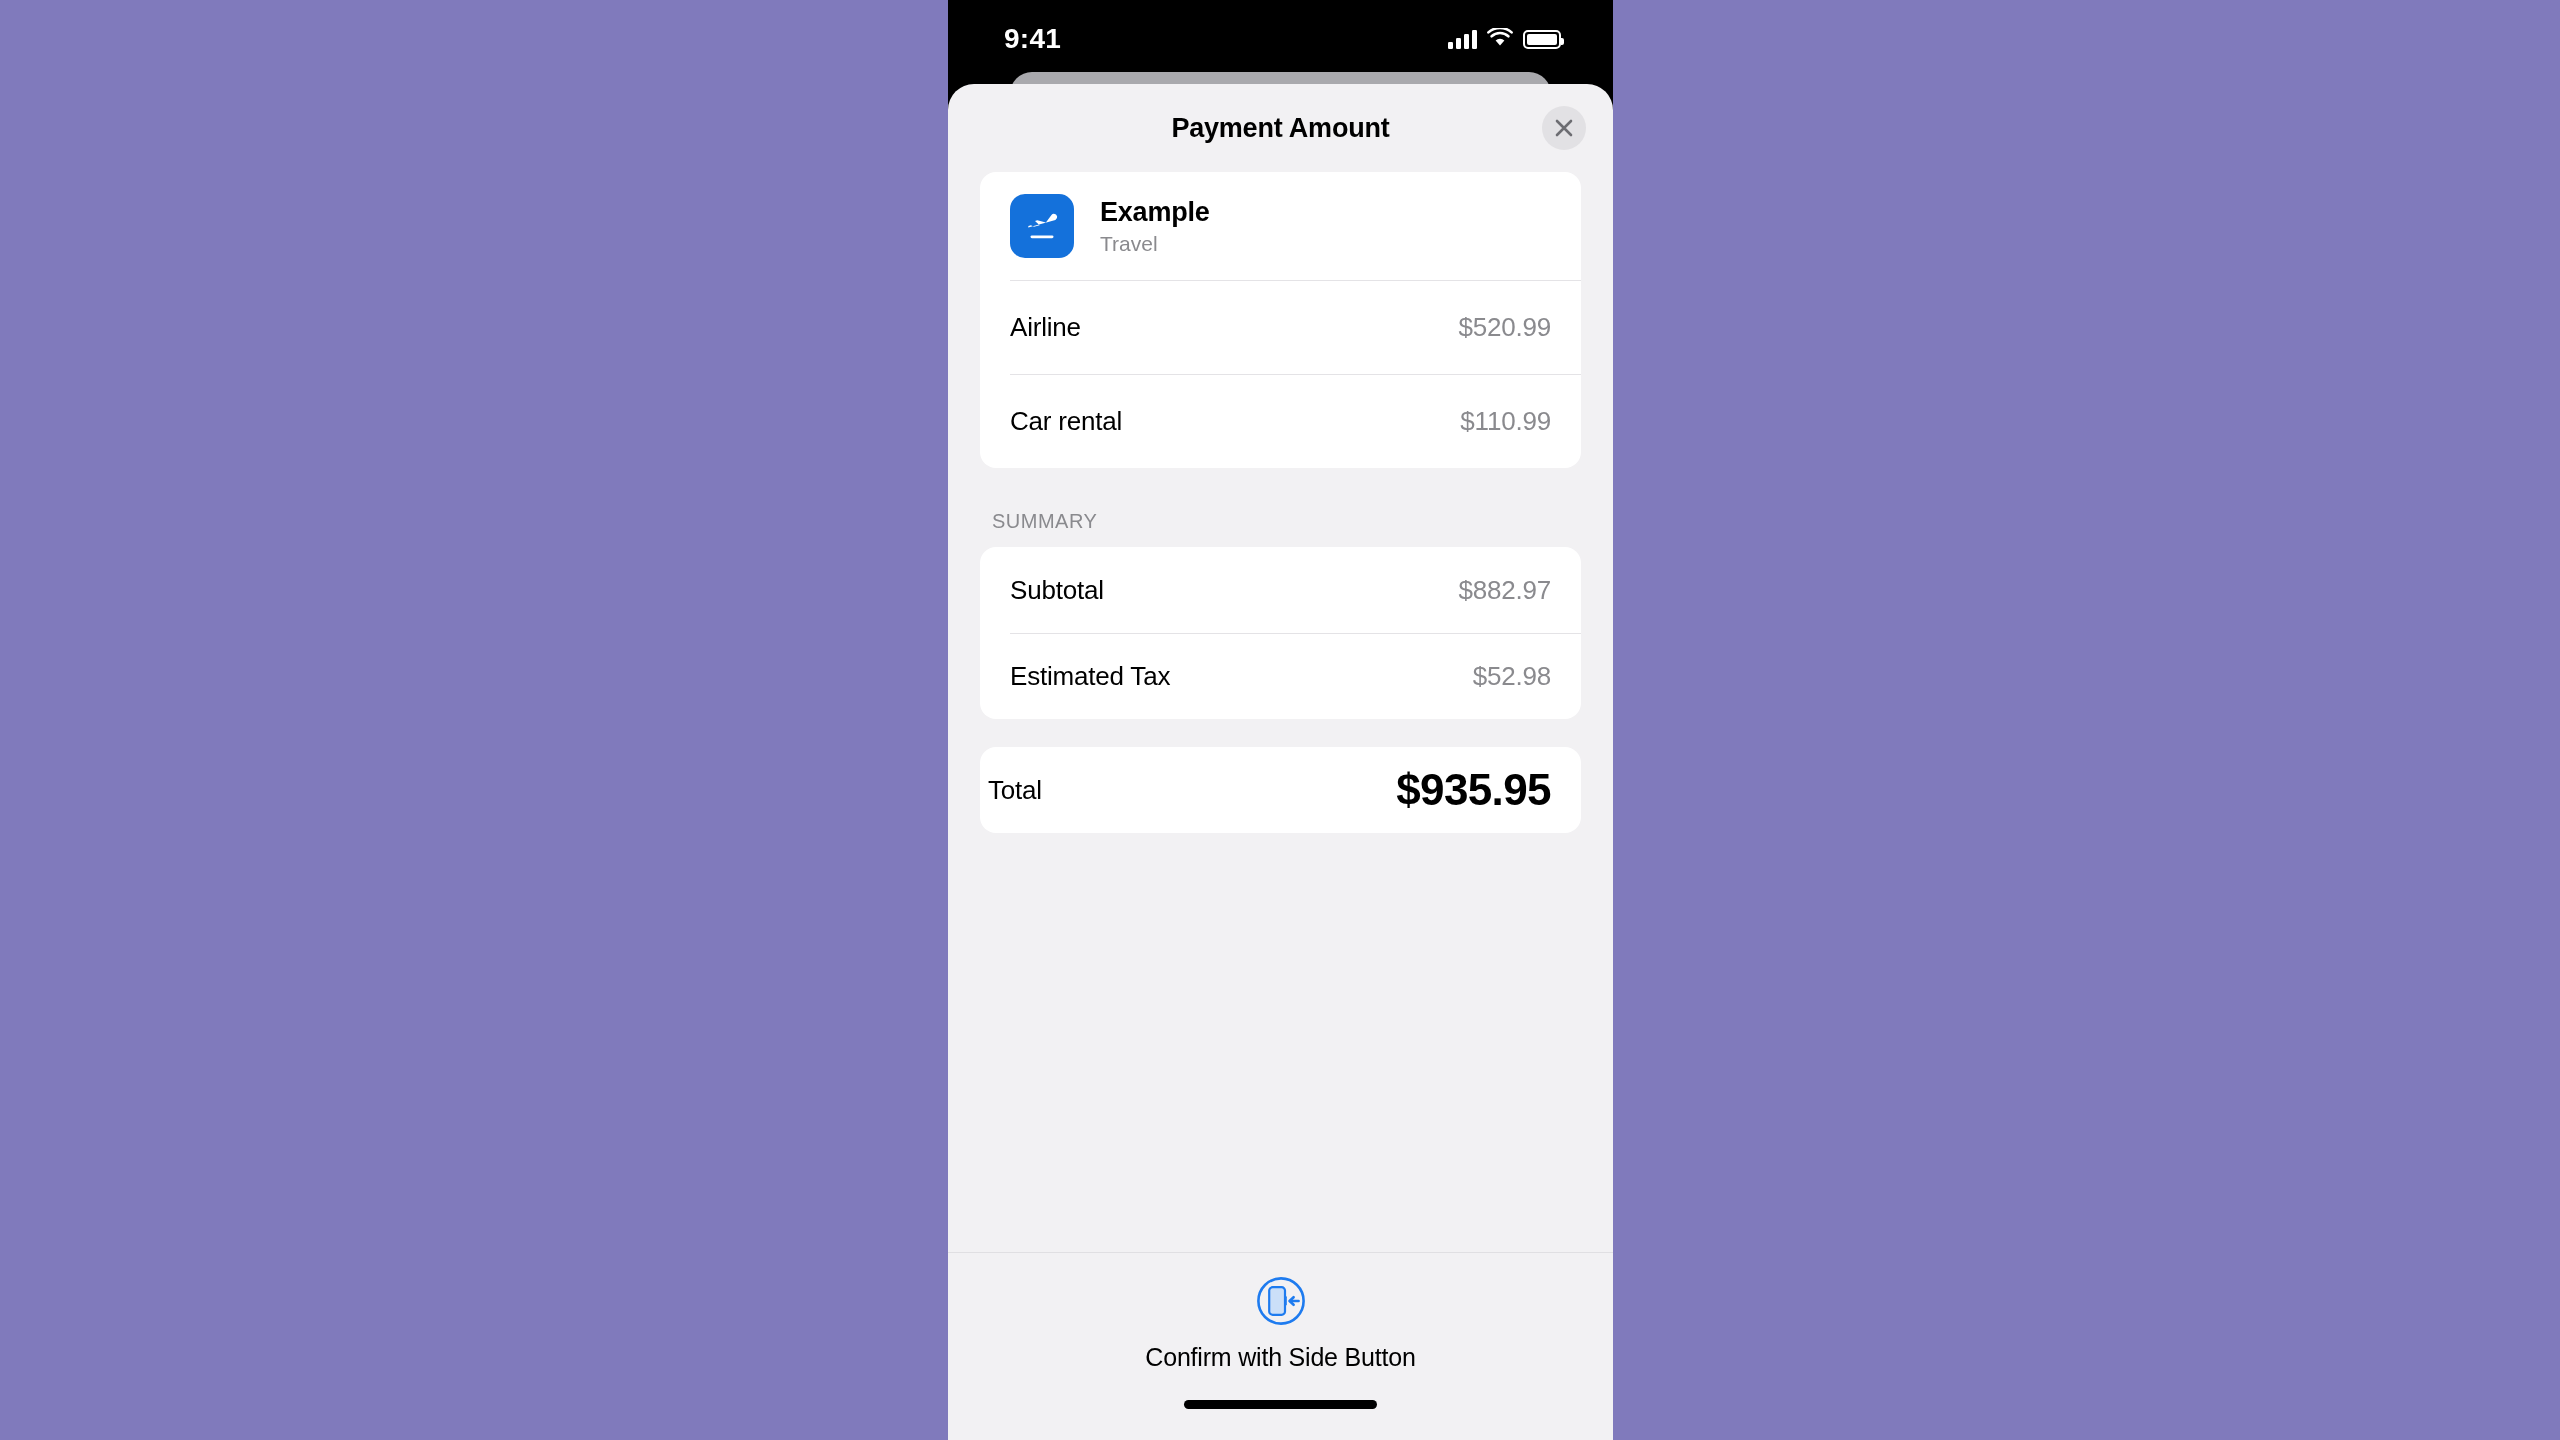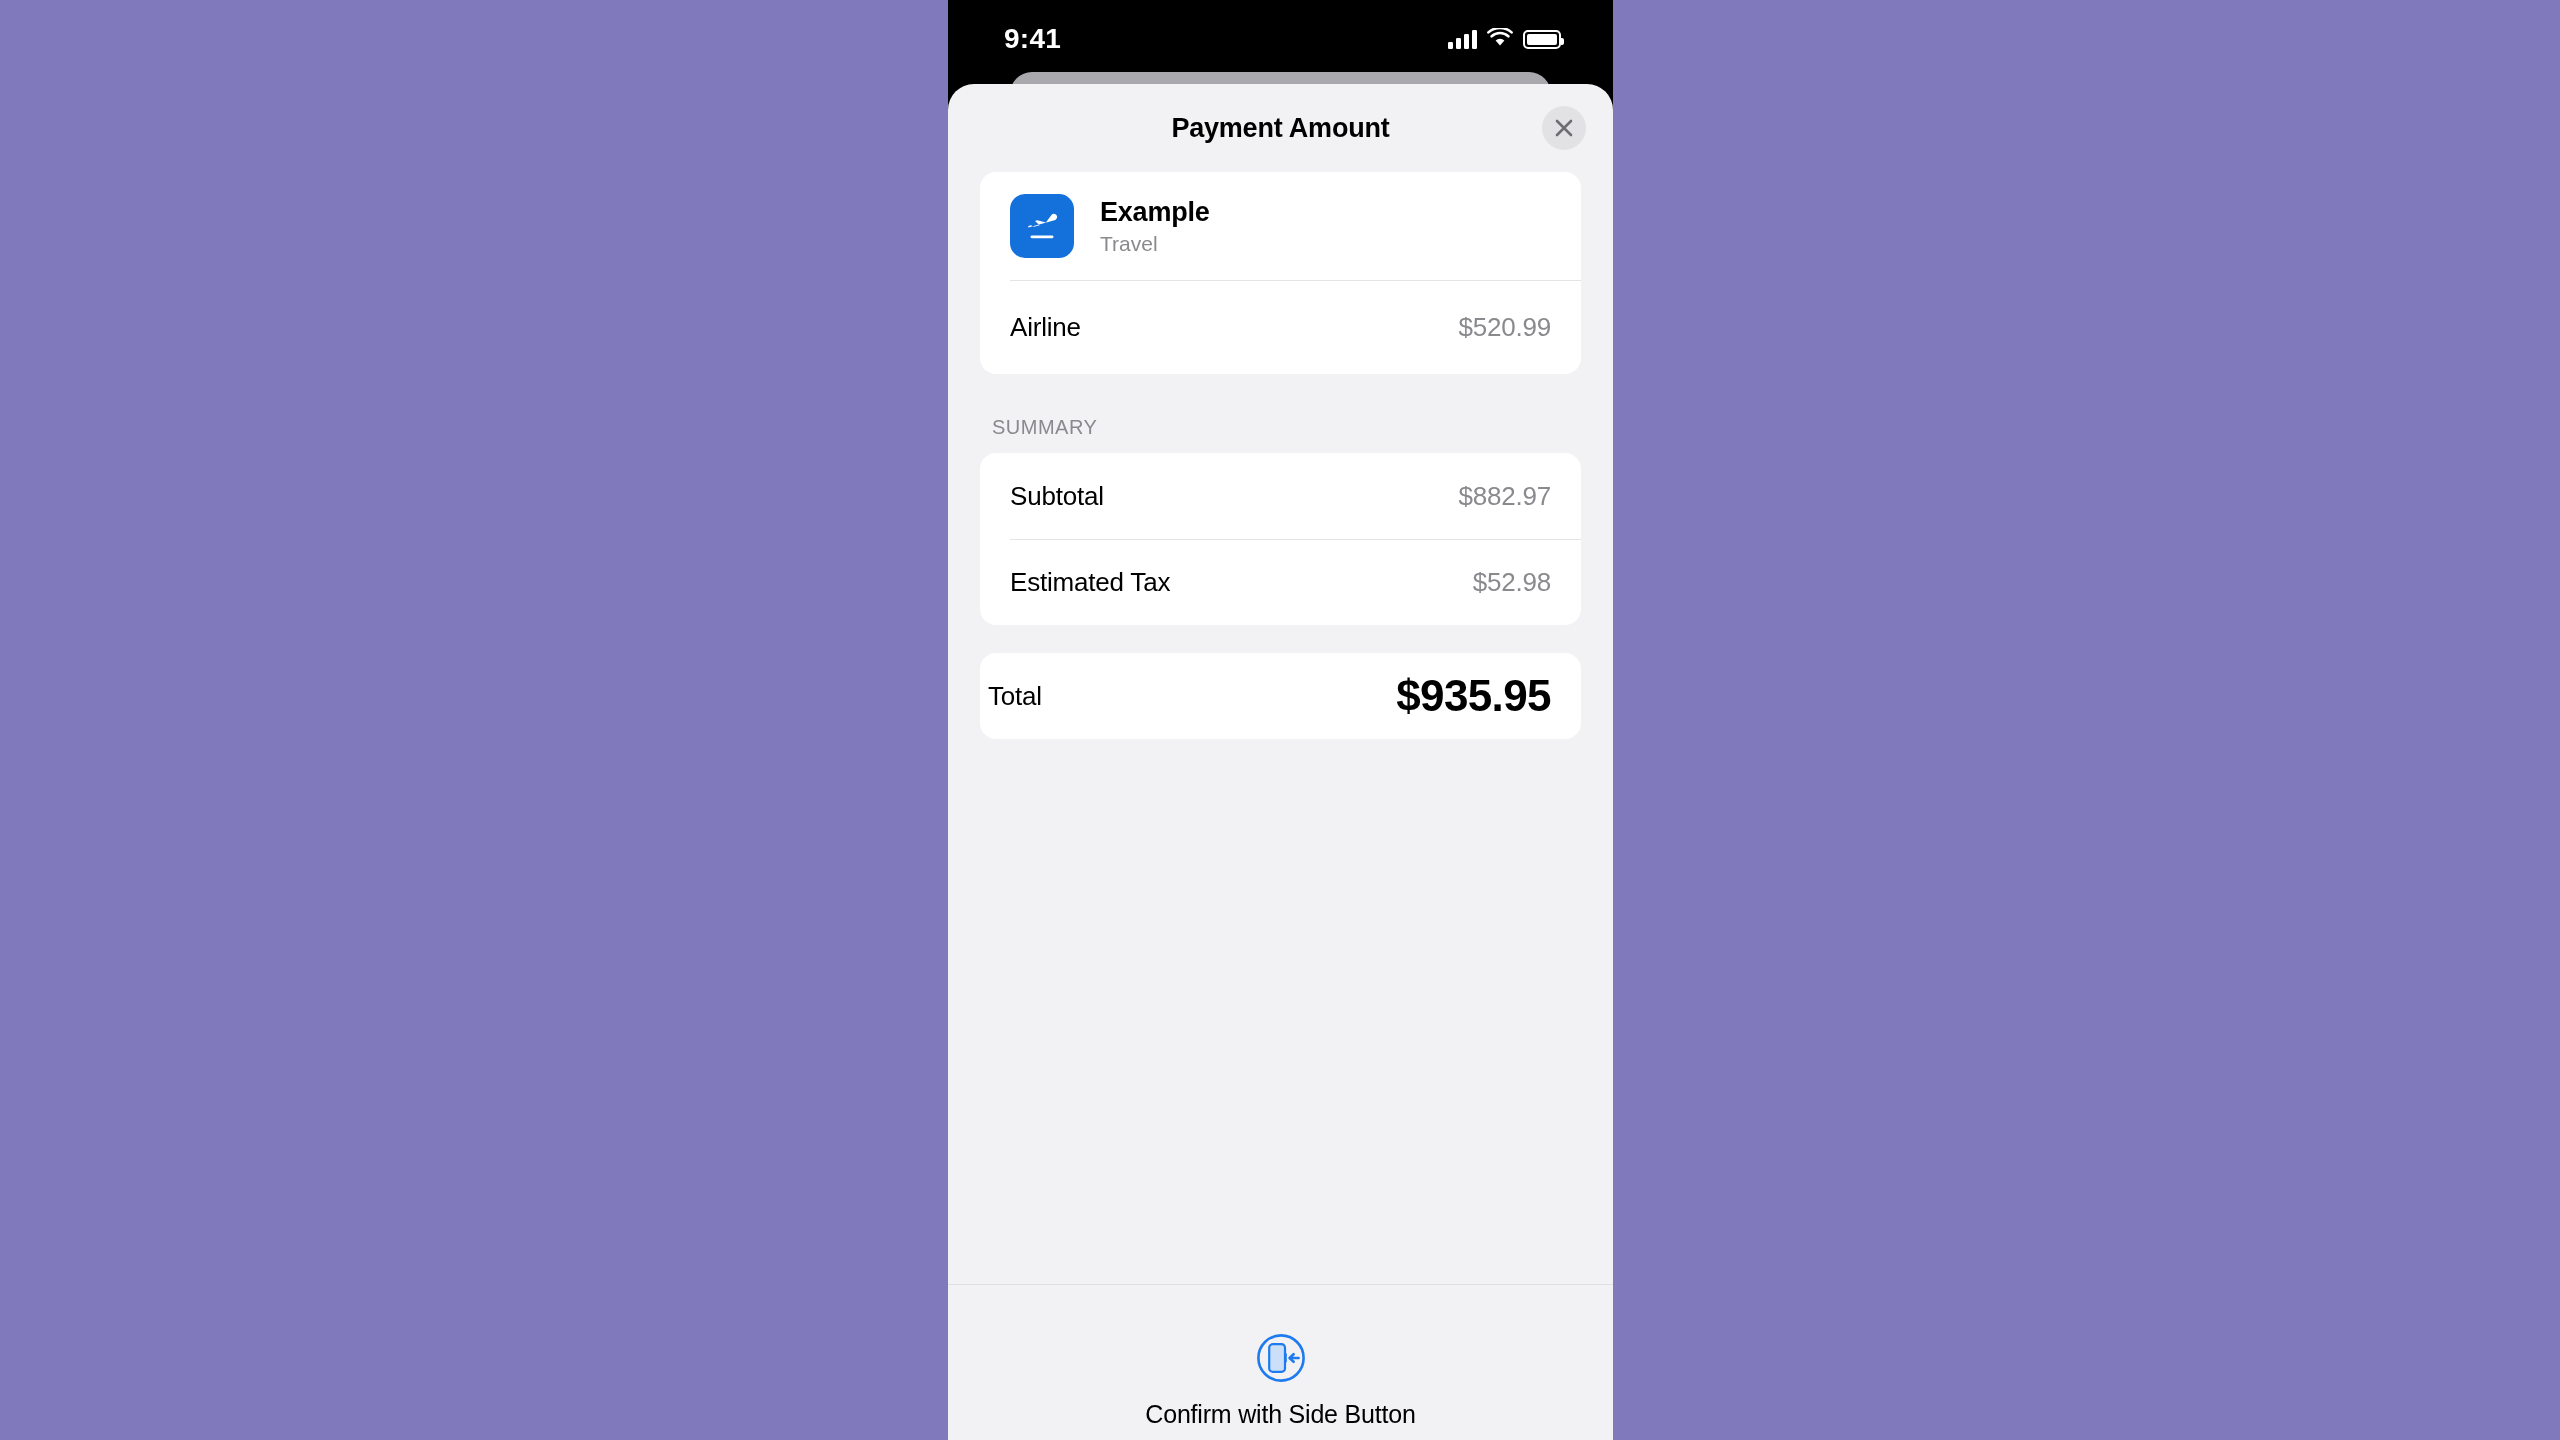--- a/index.html
+++ b/index.html
@@ -162,23 +162,23 @@
 
   #total-card { margin-top:28px; }
   #total-card .row { height:86px;padding-left:8px; }
   #total-label { font-size:26px; color:#000; letter-spacing:-.2px; }
   #total-value { font-size:44px; font-weight:700; color:#000; letter-spacing:-.6px; }
 
   
   #sheet-footer {
     flex:none;
     border-top:1px solid #E0DFE2;
-    padding:47px 0 0;
+    padding:22px 0 0;
     display:flex; flex-direction:column; align-items:center;
-    height:156px;
+    height:188px;
   }
   #side-button-icon { width:52px; height:52px; }
   #confirm-text {
     margin-top:16px;
     font-size:25px; color:#000; letter-spacing:-.2px;
   }
   #home-indicator {
     width:193px; height:9px;
     background:#000; border-radius:5px;
     margin-top:28px;
@@ -240,20 +240,24 @@
           <div id="merchant-text">
             <div id="merchant-name">Example</div>
             <div id="merchant-category">Travel</div>
           </div>
         </div>
 
         <div class="row row-sep-top">
           <span class="row-label">Airline</span>
           <span class="row-value">$520.99</span>
         </div>
+        <div class="row">
+          <span class="row-label">Car rental</span>
+          <span class="row-value">$110.99</span>
+        </div>
       </div>
 
       <div id="summary-heading">SUMMARY</div>
 
       <div class="card" id="summary-card">
         <div class="row">
           <span class="row-label">Subtotal</span>
           <span class="row-value">$882.97</span>
         </div>
         <div class="row">

